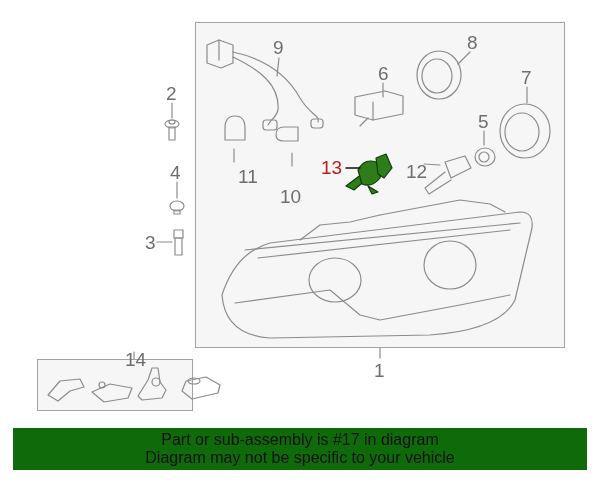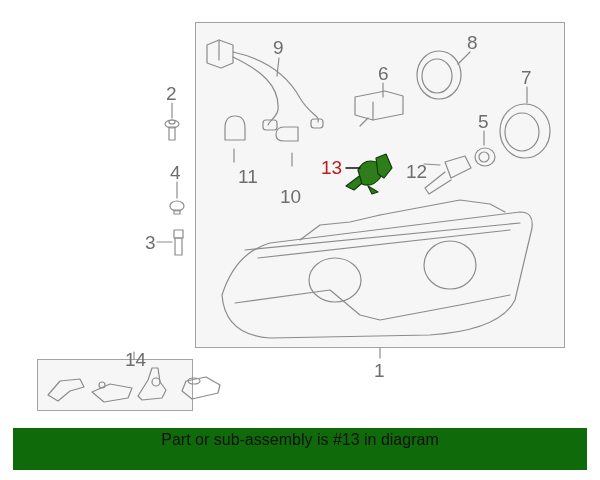--- a/index.html
+++ b/index.html
@@ -139,14 +139,15 @@
 <span class="callout" style="left:521px;top:68px;">7</span>
 <span class="callout" style="left:467px;top:33px;">8</span>
 <span class="callout" style="left:273px;top:38px;">9</span>
 <span class="callout" style="left:280px;top:187px;">10</span>
 <span class="callout" style="left:225px;top:167px;margin-left:13px;">11</span>
 <span class="callout" style="left:406px;top:162px;">12</span>
 <span class="callout highlight" style="left:321px;top:158px;">13</span>
 <span class="callout" style="left:125px;top:350px;">14</span>
 
 <div class="banner">
-  <div>Part or sub-assembly is #13 in diagram</div>
+  <div>Part or sub-assembly is #17 in diagram</div>
+  <div>Diagram may not be specific to your vehicle</div>
 </div>
 
 </body></html>

